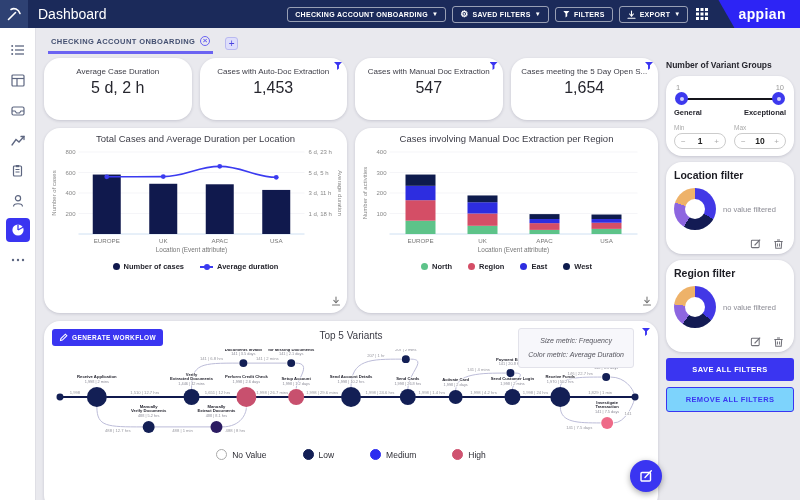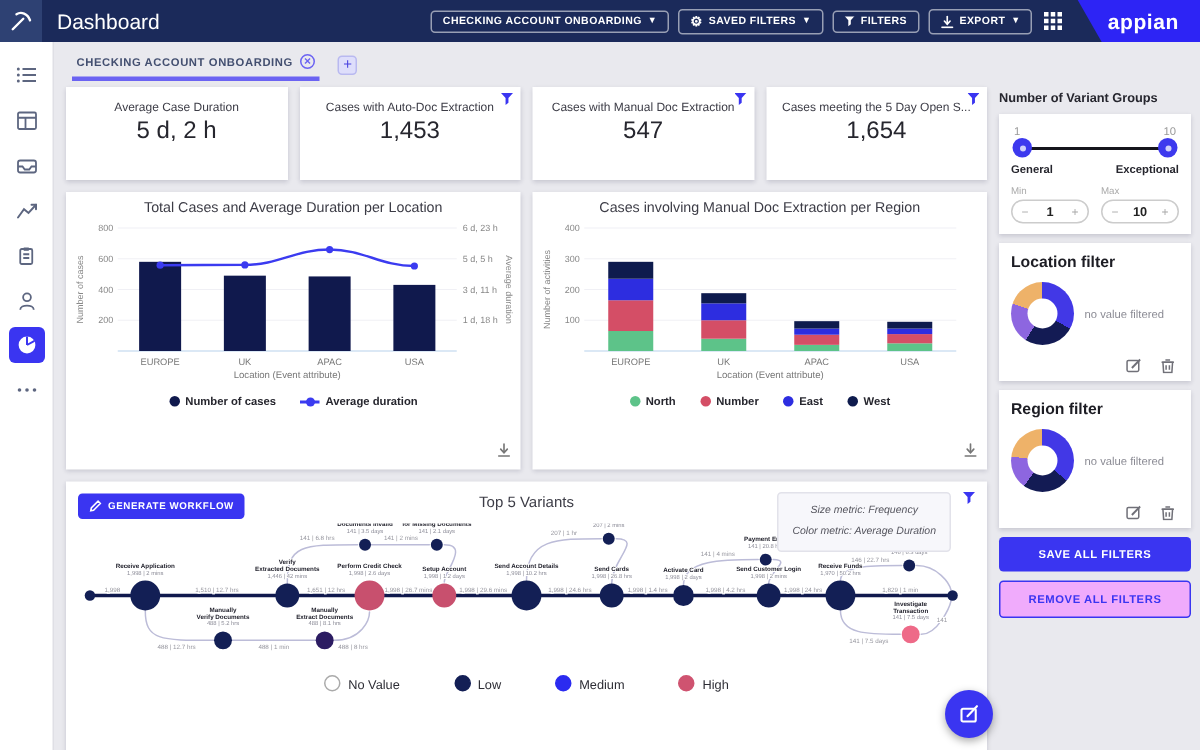--- a/index.html
+++ b/index.html
@@ -23,21 +23,21 @@
   .side-icon.active{background:var(--accent,#3a35f1)}
   .content{flex:1;position:relative;display:flex;flex-direction:column;min-width:0}
   
   .tabrow{height:26px;display:flex;align-items:flex-end;padding-left:12px;gap:12px;flex:0 0 26px}
   .tab{display:flex;align-items:center;gap:5px;font-size:7.5px;font-weight:bold;color:#434f70;letter-spacing:.4px;border-bottom:3px solid #6b63f2;padding:0 3px 5px 3px;cursor:pointer}
   .tab-close{width:10px;height:10px;border:1px solid #6b63f2;border-radius:50%;color:#6b63f2;font-size:8px;line-height:8px;text-align:center;flex:0 0 10px}
   .tab-add{width:13px;height:13px;background:#dedefb;border:1px solid #b9b9f0;color:#4a43e0;border-radius:3px;font-size:10px;line-height:11px;text-align:center;margin-bottom:4px;cursor:pointer}
   
   .columns{flex:1;display:flex;padding:4px 6px 0 8px;gap:8px;min-height:0}
   main{flex:1;min-width:0}
-  .card{background:#fff;border-radius:0;box-shadow:0 1px 3px rgba(40,40,70,.18)}
+  .card{background:#fff;border-radius:16px;box-shadow:0 1px 3px rgba(40,40,70,.18)}
   .kpi-row{display:flex;gap:8px}
   .kpi{flex:1;height:62px;position:relative;text-align:center;padding-top:9px}
   .kpi-title{font-size:8px;color:#3c3c46;white-space:nowrap;overflow:hidden;text-overflow:ellipsis;padding:0 9px}
   .kpi-value{font-size:16px;color:#26262e;margin-top:3px}
   .kpi .funnel{position:absolute;top:4px;right:5px}
   .charts-row{display:flex;gap:8px;margin-top:8px}
   .chart-card{flex:1;height:185px;position:relative;padding:5px 4px 2px;min-width:0}
   .chart-title{text-align:center;font-size:9.5px;color:#3c3c46}
   .legend-row{display:flex;justify-content:center;gap:16px;align-items:center}
   .leg-item{display:flex;align-items:center;gap:4px;font-size:7.5px;font-weight:bold;color:#26262e}
@@ -78,21 +78,21 @@
   .filter-card{padding:7px 8px 5px;position:relative}
   .filter-title{font-size:10.5px;font-weight:bold;color:#1d1d24}
   .filter-body{display:flex;align-items:center;gap:7px;margin-top:7px}
   .donut{width:42px;height:42px;border-radius:50%;position:relative;flex:0 0 42px}
   .donut::after{content:"";position:absolute;left:11px;top:11px;width:20px;height:20px;background:#fff;border-radius:50%}
   .filter-status{font-size:7.5px;color:#8b8b94}
   .filter-actions{display:flex;justify-content:flex-end;gap:12px;margin-top:8px;padding-right:2px}
   .icon-btn{cursor:pointer;display:flex}
   .aside-btn{border-radius:3px;text-align:center;font-size:7.5px;font-weight:bold;letter-spacing:.4px;padding:7px 0;cursor:pointer}
   .aside-btn.solid{background:var(--accent,#3a35f1);color:#fff}
-  .aside-btn.outline{background:#f0abfc;color:var(--accent,#3a35f1);border:1px solid var(--accent,#3a35f1)}
+  .aside-btn.outline{background:#7dd3fc;color:var(--accent,#3a35f1);border:1px solid var(--accent,#3a35f1)}
   
   .fab{position:absolute;left:594px;top:432px;width:32px;height:32px;border-radius:50%;background:var(--accent,#3a35f1);display:flex;align-items:center;justify-content:center;box-shadow:0 2px 6px rgba(0,0,0,.35);cursor:pointer}
   svg text{font-family:"Liberation Sans",sans-serif}
 </style>
 </head>
 <body>
 
 <div class="app">
 
   <div class="topbar">
@@ -331,21 +331,21 @@
                     <text x="154" y="108" font-size="6.4" fill="#777" text-anchor="middle">Location (Event attribute)</text>
                     <text x="7" y="49" font-size="6" fill="#888" text-anchor="middle" transform="rotate(-90 7 49)">Number of activities</text>
                   </svg></div>
               <div class="legend-row" id="legend1">
                   <span class="leg-item">
                     <span class="leg-dot" style="background: rgb(93, 195, 137);"></span>
                     <span>North</span>
                   </span>
                   <span class="leg-item">
                     <span class="leg-dot" style="background: rgb(212, 78, 102);"></span>
-                    <span>Number</span>
+                    <span>Region</span>
                   </span>
                   <span class="leg-item">
                     <span class="leg-dot" style="background: rgb(45, 45, 224);"></span>
                     <span>East</span>
                   </span>
                   <span class="leg-item">
                     <span class="leg-dot" style="background: rgb(14, 27, 77);"></span>
                     <span>West</span>
                   </span>
                 </div>

